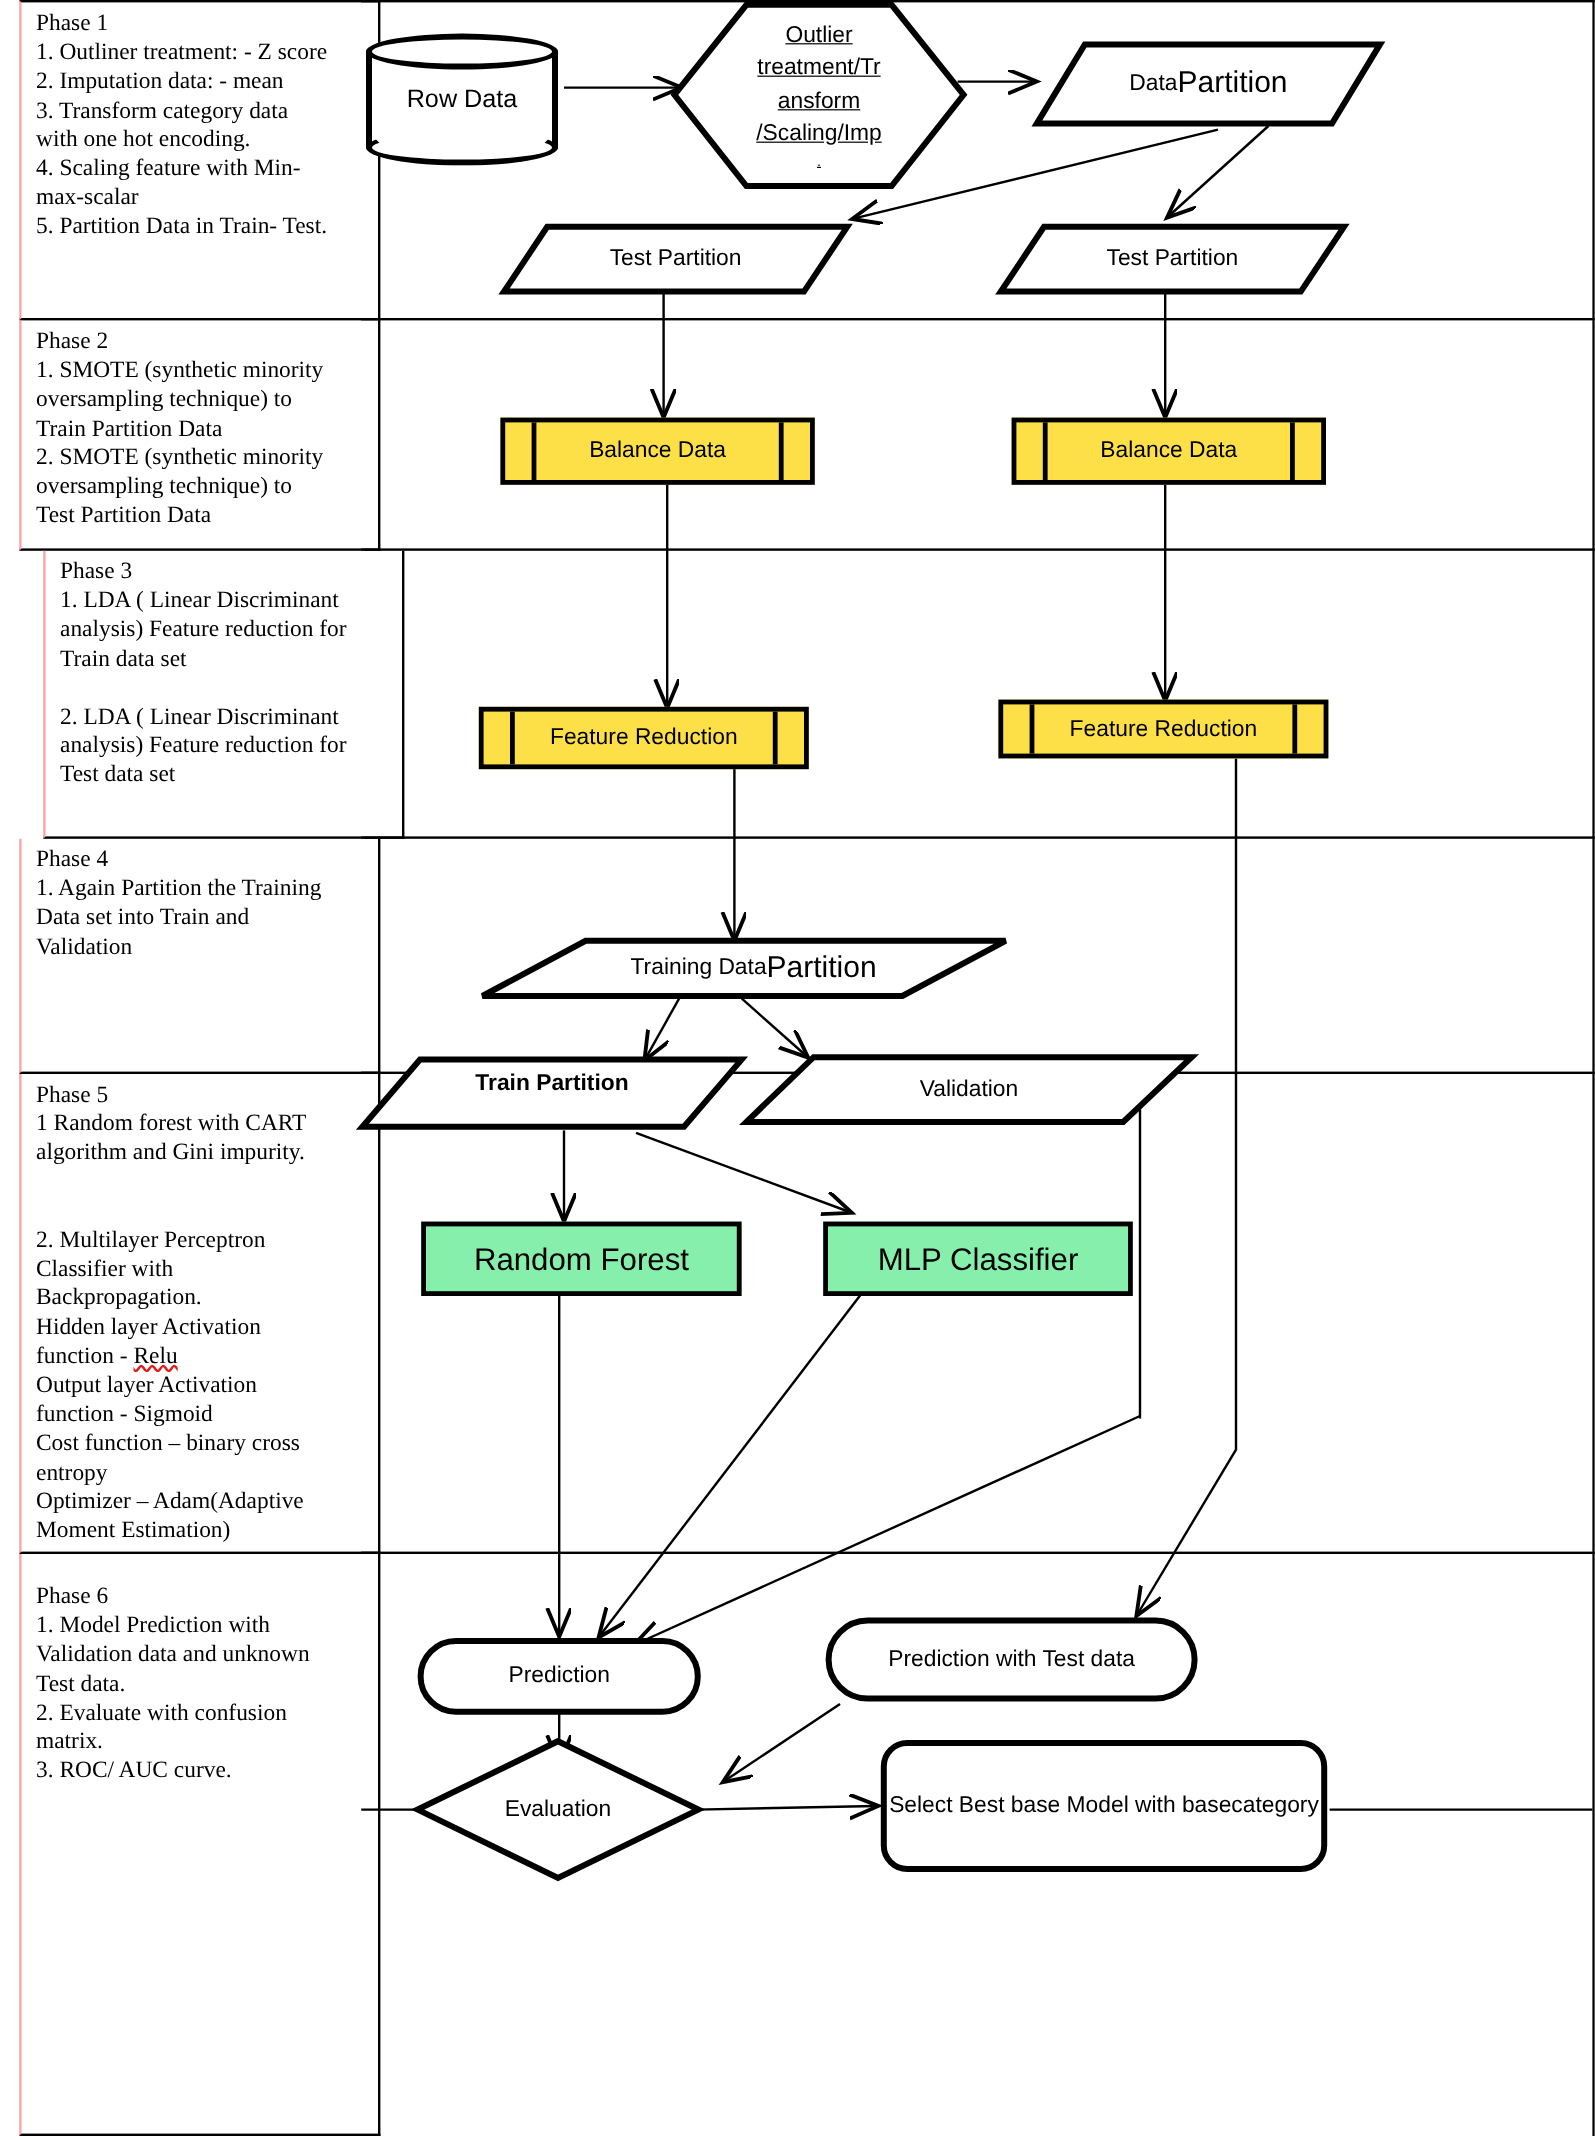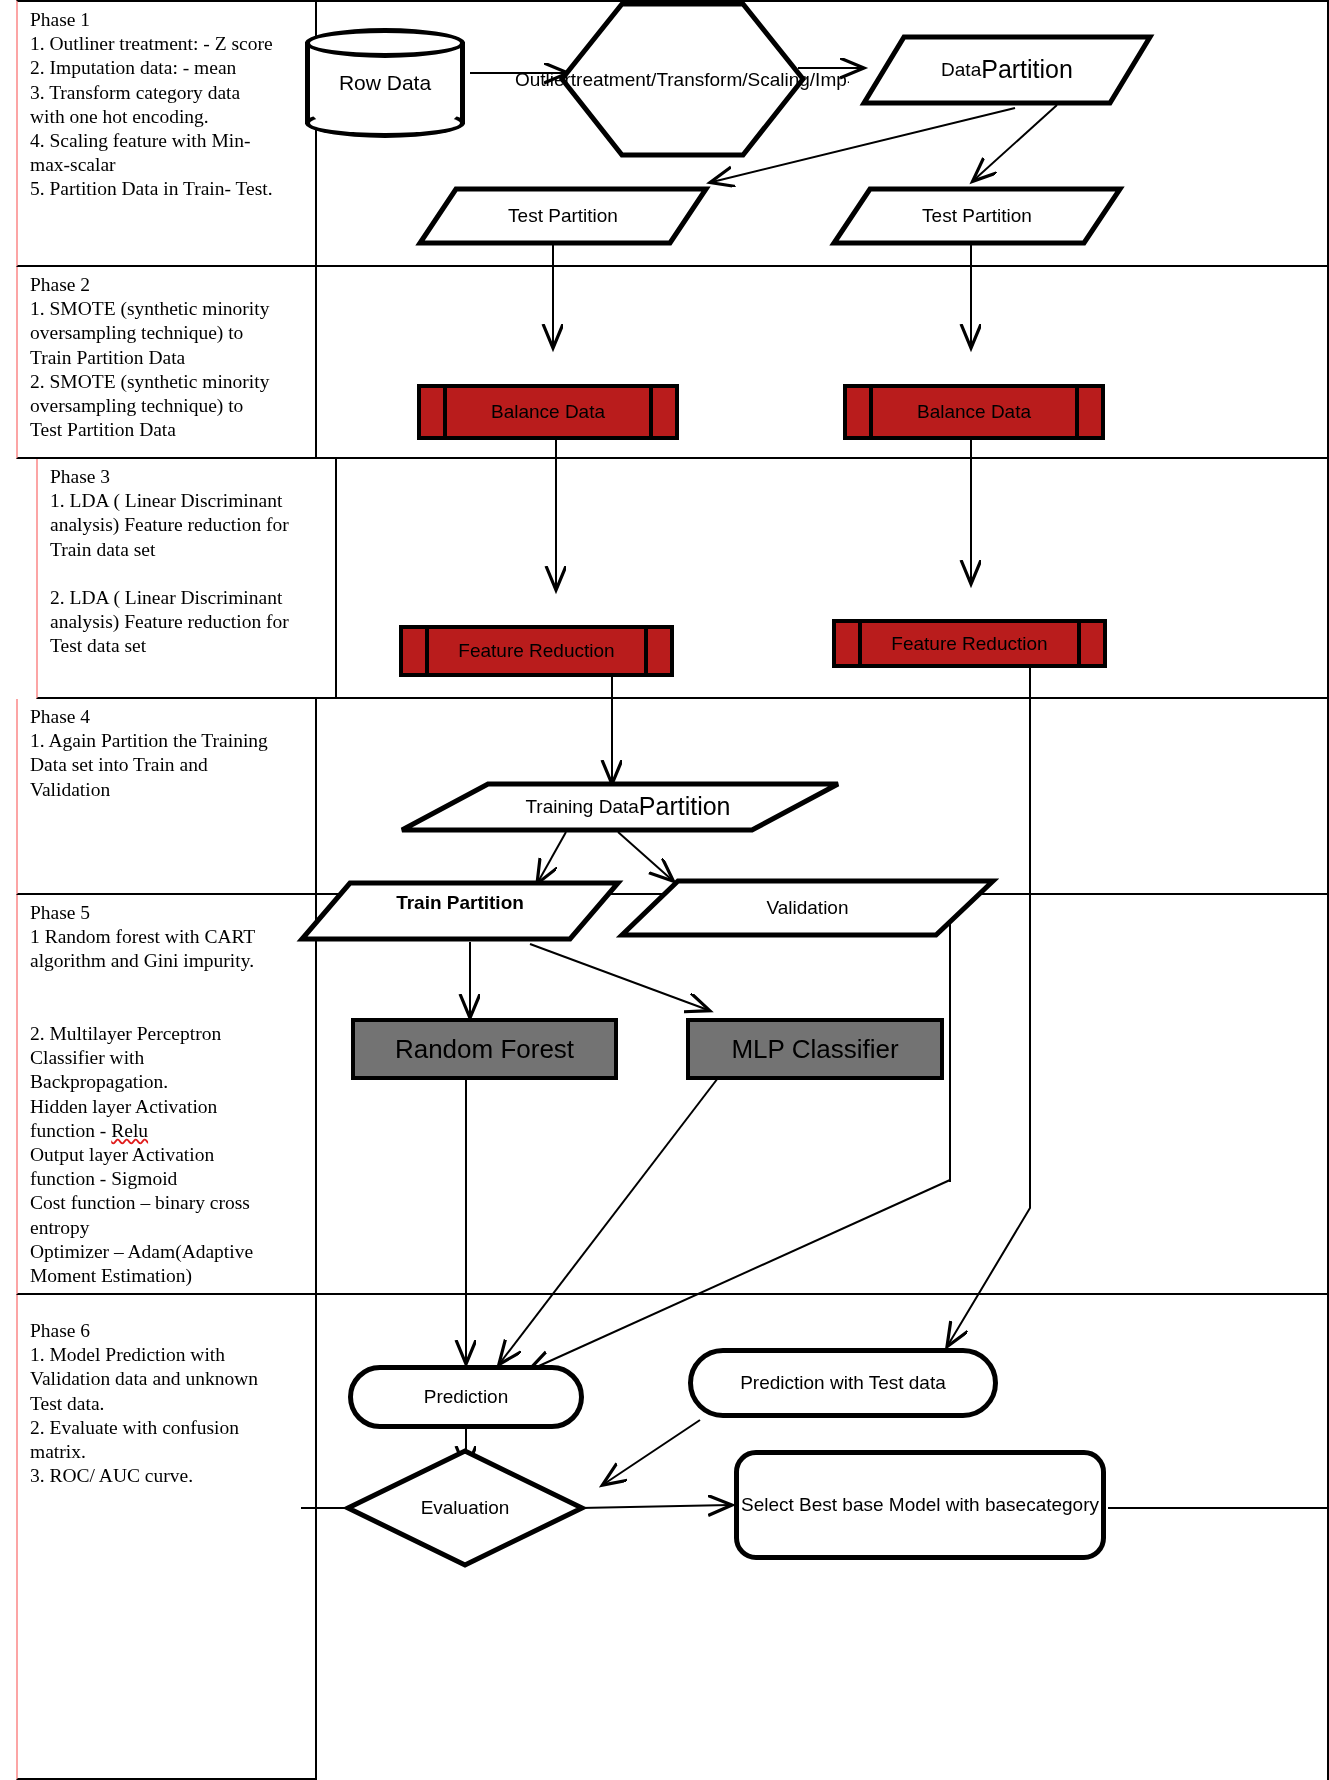--- a/index.html
+++ b/index.html
@@ -28,27 +28,27 @@
   .cyl .body{position:absolute;left:0;right:0;top:14px;bottom:14px;border-left:5px solid #000;border-right:5px solid #000;background:#fff;}
   .cyl .top{position:absolute;left:0;top:0;width:100%;height:30px;border:5px solid #000;border-radius:50%;box-sizing:border-box;background:#fff;}
   .cyl .bot{position:absolute;left:0;bottom:0;width:100%;height:30px;border:5px solid #000;border-radius:50%;box-sizing:border-box;background:#fff;border-top-color:transparent;}
   .cyl .lbl{font-size:21px;}
 
   
   svg.shp{position:absolute;overflow:visible;}
   svg.shp polygon,svg.shp path,svg.shp rect,svg.shp ellipse{fill:#fff;stroke:#000;}
 
   
-  .pproc{position:absolute;box-sizing:border-box;border:4px solid #000;background:#b91c1c;margin-top:36px;}
+  .pproc{position:absolute;box-sizing:border-box;border:4px solid #000;background:#fde047;}
   .pproc .bar{position:absolute;top:0;bottom:0;width:0;border-left:4px solid #000;}
   .pproc .bar.l{left:22px;}
   .pproc .bar.r{right:22px;}
 
   
-  .proc{position:absolute;box-sizing:border-box;border:4px solid #000;background:#737373;}
+  .proc{position:absolute;box-sizing:border-box;border:4px solid #000;background:#86efac;}
 
   
   .term{position:absolute;box-sizing:border-box;border:5px solid #000;border-radius:42px;background:#fff;}
   .term.big{border-radius:22px;}
 
   
   #edges{position:absolute;left:0;top:0;width:1329px;height:1780px;overflow:visible;pointer-events:none;}
   #edges line,#edges path{stroke:#000;fill:none;}
 </style>
 </head>
@@ -195,21 +195,21 @@
     <div class="body"></div>
     <div class="bot"></div>
     <div class="top"></div>
     <div class="lbl">Row Data</div>
   </div>
 
   <svg class="shp" style="left:560px;top:2px;width:245px;height:155px;" viewBox="0 0 245 155">
     <polygon points="62,2 183,2 243,77 183,153 62,153 2,77" stroke-width="5"></polygon>
   </svg>
   <div style="position:absolute;left:560px;top:2px;width:245px;height:155px;">
-    <div class="lbl" style="flex-direction:row;line-height:1.45;">
+    <div class="lbl" style="flex-direction:column;line-height:1.45;text-decoration:underline;">
       <span>Outlier</span>
       <span>treatment/Tr</span>
       <span>ansform</span>
       <span>/Scaling/Imp</span>
       <span style="font-size:12px;">.</span>
     </div>
   </div>
 
   <svg class="shp" style="left:862px;top:34px;width:290px;height:72px;" viewBox="0 0 290 72">
     <polygon points="42,3 288,3 248,69 2,69" stroke-width="5"></polygon>

